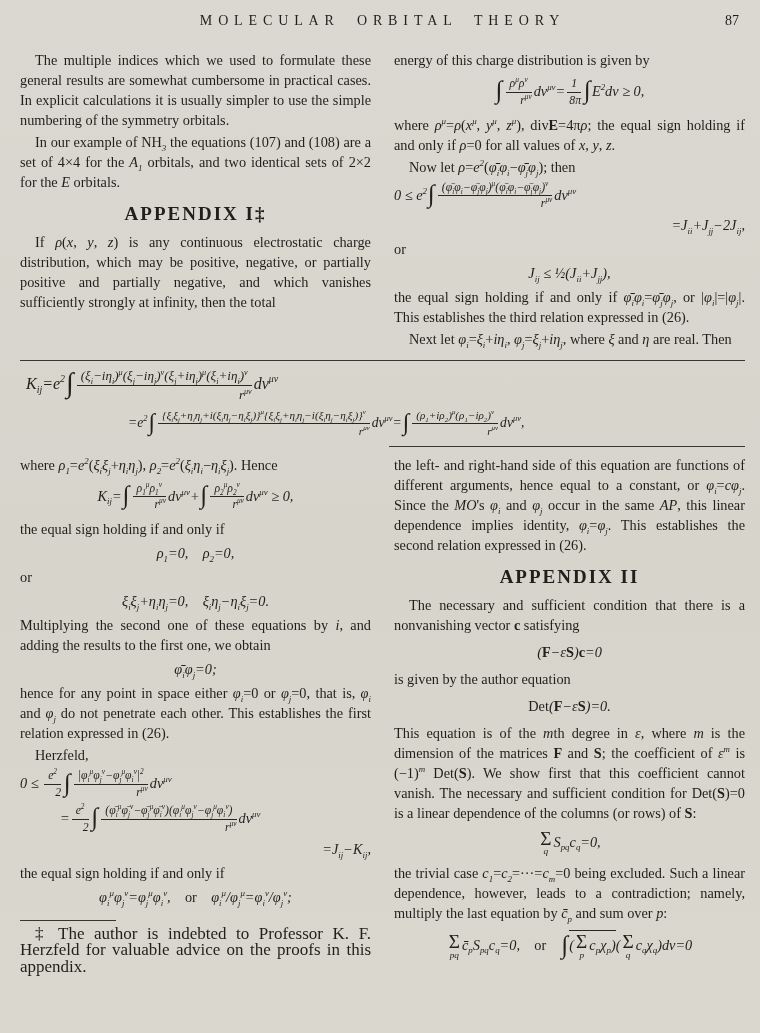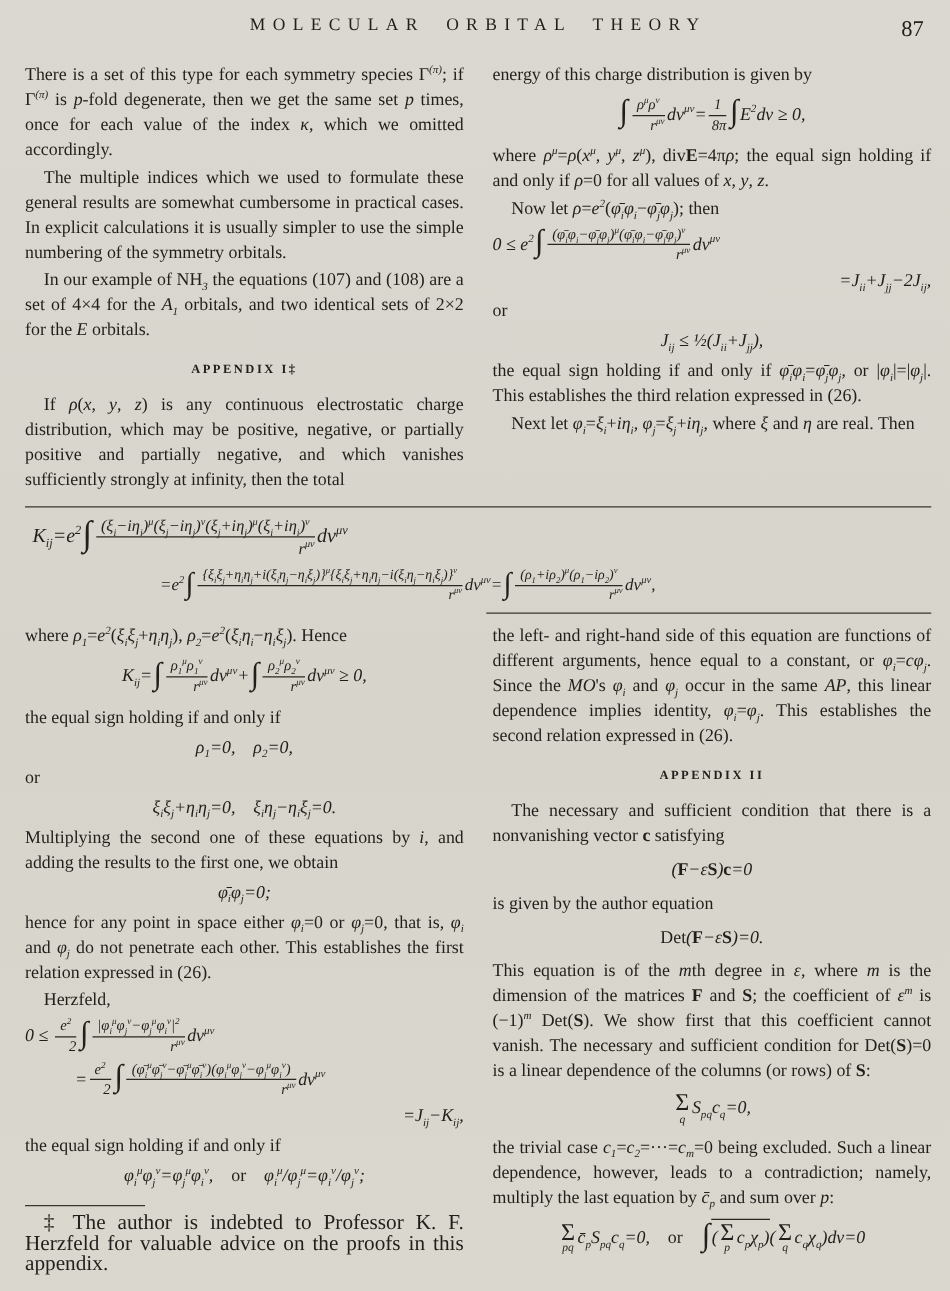--- a/index.html
+++ b/index.html
@@ -15,29 +15,29 @@
     padding:13px 15px 0 20px;
     background:linear-gradient(180deg,#dbd8d1 0%,#d7d4cc 55%,#dad7cf 100%);
   }
   
   .pg-header{position:relative;height:22px;margin-bottom:13px;font-family:Liberation Serif, serif;}
   .running-title{
     display:block;text-align:center;
     font-size:14px;letter-spacing:.42em;word-spacing:.55em;
     font-weight:normal;
   }
-  .page-number{position:absolute;right:6px;top:0;font-size:18px;}
+  .page-number{position:absolute;right:6px;top:0;font-size:14px;}
   
   .cols{display:flex;gap:23px;align-items:flex-start;}
   .col{flex:0 0 351px;width:351px;text-align:justify;font-size:14.3px;line-height:20px;}
   .par{margin:2px 0;text-indent:15px;}
   .par.noind{text-indent:0;}
   .orline{margin:1px 0;}
   .apx{
-    text-align:center;font-weight:bold;font-size:10px;
+    text-align:center;font-weight:bold;font-size:19px;
     letter-spacing:2px;margin:12px 0 8px;
   }
   
   .math{font-style:italic;}
   .math .rm{font-style:normal;}
   .mb{font-weight:bold;font-style:normal;}
   sup{font-size:62%;vertical-align:super;line-height:0;font-style:italic;}
   sub{font-size:62%;vertical-align:sub;line-height:0;font-style:italic;}
   .fr{display:inline-block;vertical-align:middle;text-align:right;font-size:82%;line-height:1.18;margin:0 2px;}
   .fr .nu{display:block;border-bottom:1px solid #2a2722;padding:0 4px 1px;}
@@ -67,21 +67,20 @@
 
 <div class="page">
 
   <div class="pg-header">
     <span class="running-title">MOLECULAR ORBITAL THEORY</span>
     <span class="page-number">87</span>
   </div>
 
   <div class="cols">
     <div class="col">
-      <p class="par noind">There is a set of this type for each symmetry species Γ<sup>(π)</sup>; if Γ<sup>(π)</sup> is <i>p</i>-fold degenerate, then we get the same set <i>p</i> times, once for each value of the index <i>κ</i>, which we omitted accordingly.</p>
       <p class="par">The multiple indices which we used to formulate these general results are somewhat cumbersome in practical cases. In explicit calculations it is usually simpler to use the simple numbering of the symmetry orbitals.</p>
       <p class="par">In our example of NH<sub>3</sub> the equations (107) and (108) are a set of 4×4 for the <i>A</i><sub>1</sub> orbitals, and two identical sets of 2×2 for the <i>E</i> orbitals.</p>
       <div class="apx">APPENDIX I‡</div>
       <p class="par">If <i>ρ</i>(<i>x</i>, <i>y</i>, <i>z</i>) is any continuous electrostatic charge distribution, which may be positive, negative, or partially positive and partially negative, and which vanishes sufficiently strongly at infinity, then the total</p>
     </div>
     <div class="col">
       <p class="par noind">energy of this charge distribution is given by</p>
       <div class="eq center math"><span class="int">∫</span><span class="fr"><span class="nu">ρ<sup>μ</sup>ρ<sup>ν</sup></span><span class="de">r<sup>μν</sup></span></span>dv<sup>μν</sup>=<span class="fr"><span class="nu">1</span><span class="de">8π</span></span><span class="int">∫</span>E<sup>2</sup>dv ≥ 0,</div>
       <p class="par noind">where <i>ρ</i><sup>μ</sup>=<i>ρ</i>(<i>x</i><sup>μ</sup>, <i>y</i><sup>μ</sup>, <i>z</i><sup>μ</sup>), div<b class="mb">E</b>=4π<i>ρ</i>; the equal sign holding if and only if <i>ρ</i>=0 for all values of <i>x</i>, <i>y</i>, <i>z</i>.</p>
       <p class="par">Now let <i>ρ</i>=<i>e</i><sup>2</sup>(<i>φ̄<sub>i</sub>φ<sub>i</sub></i>−<i>φ̄<sub>j</sub>φ<sub>j</sub></i>); then</p>

